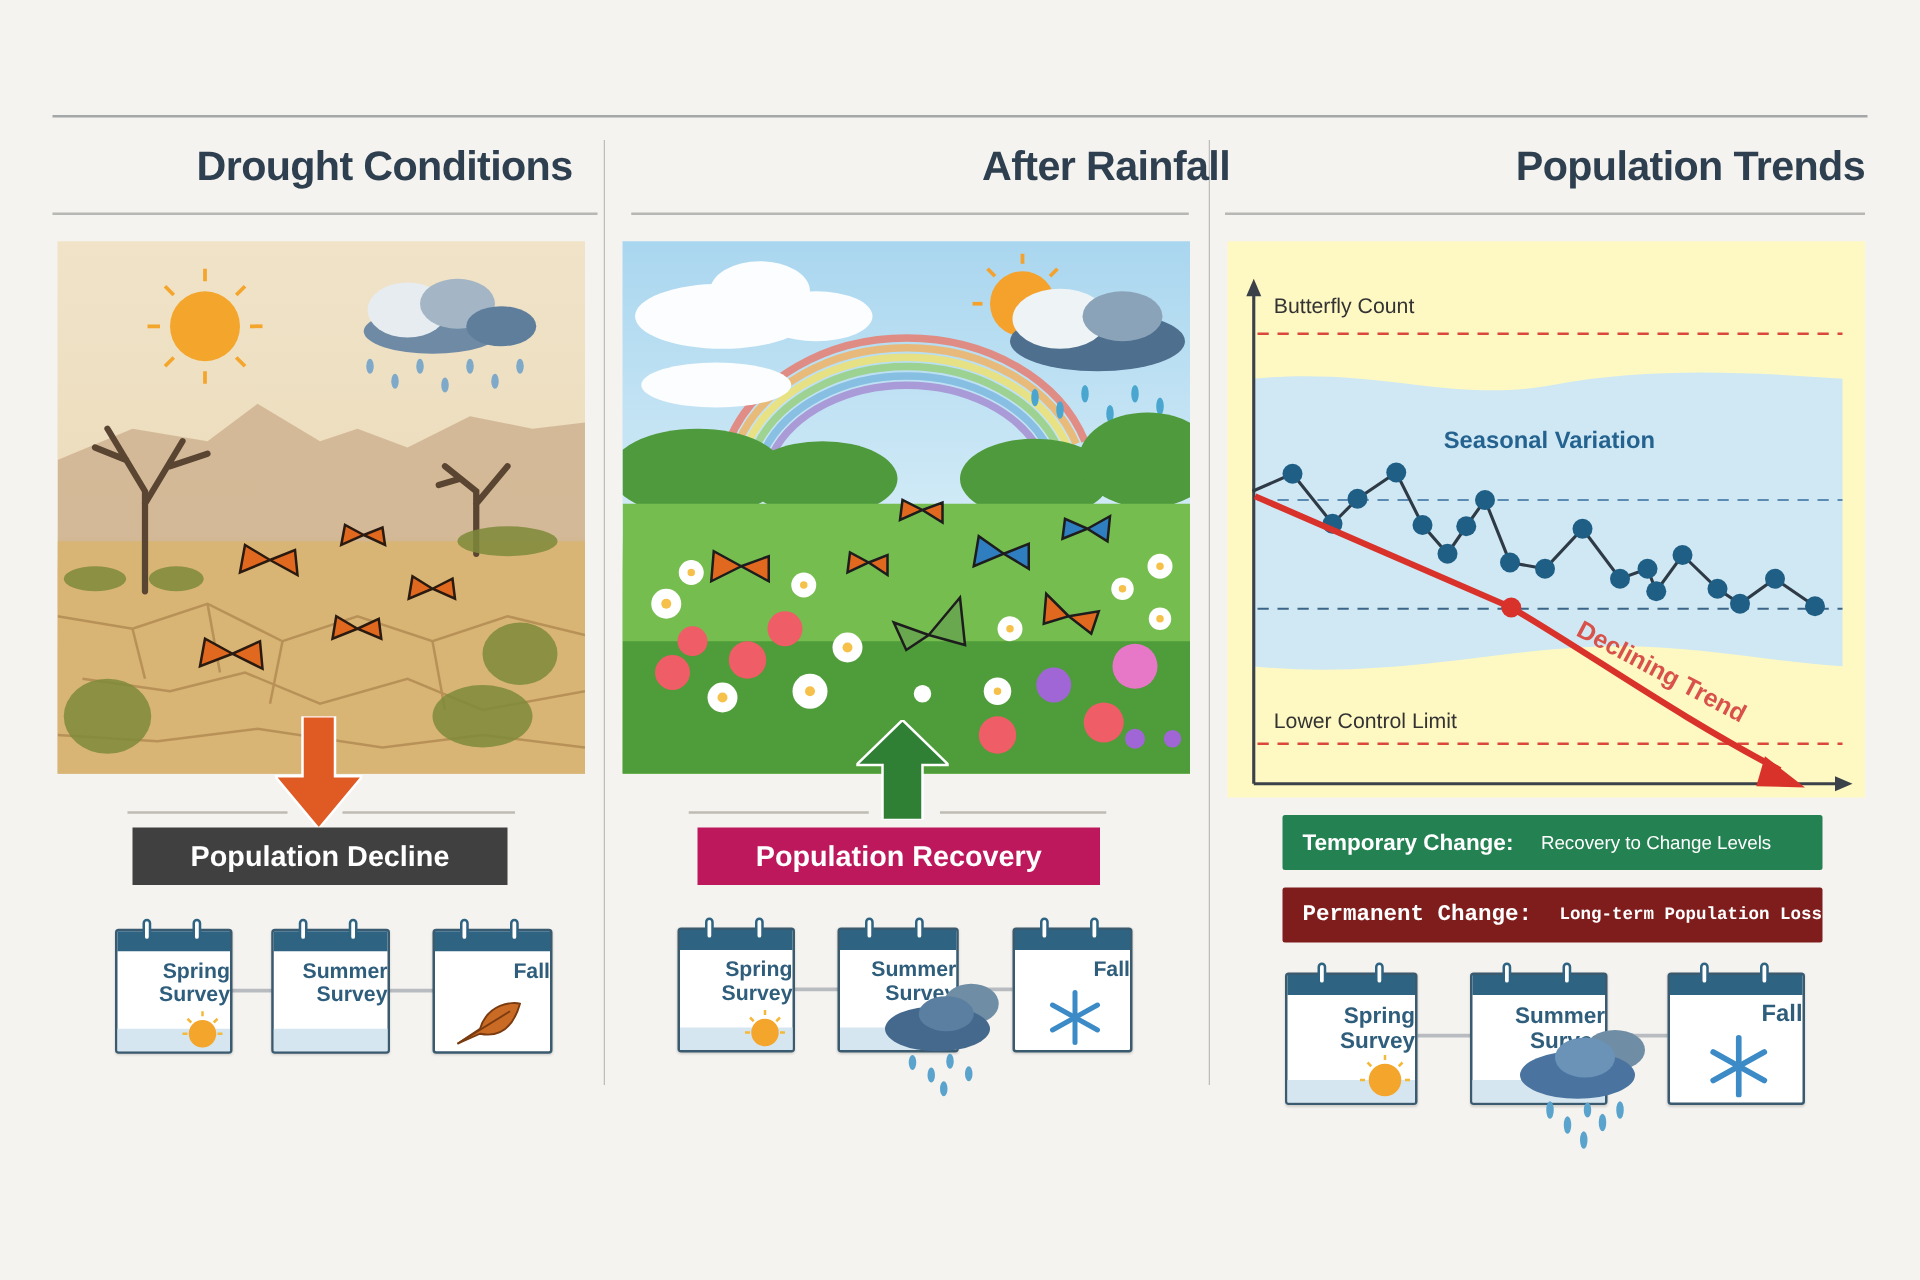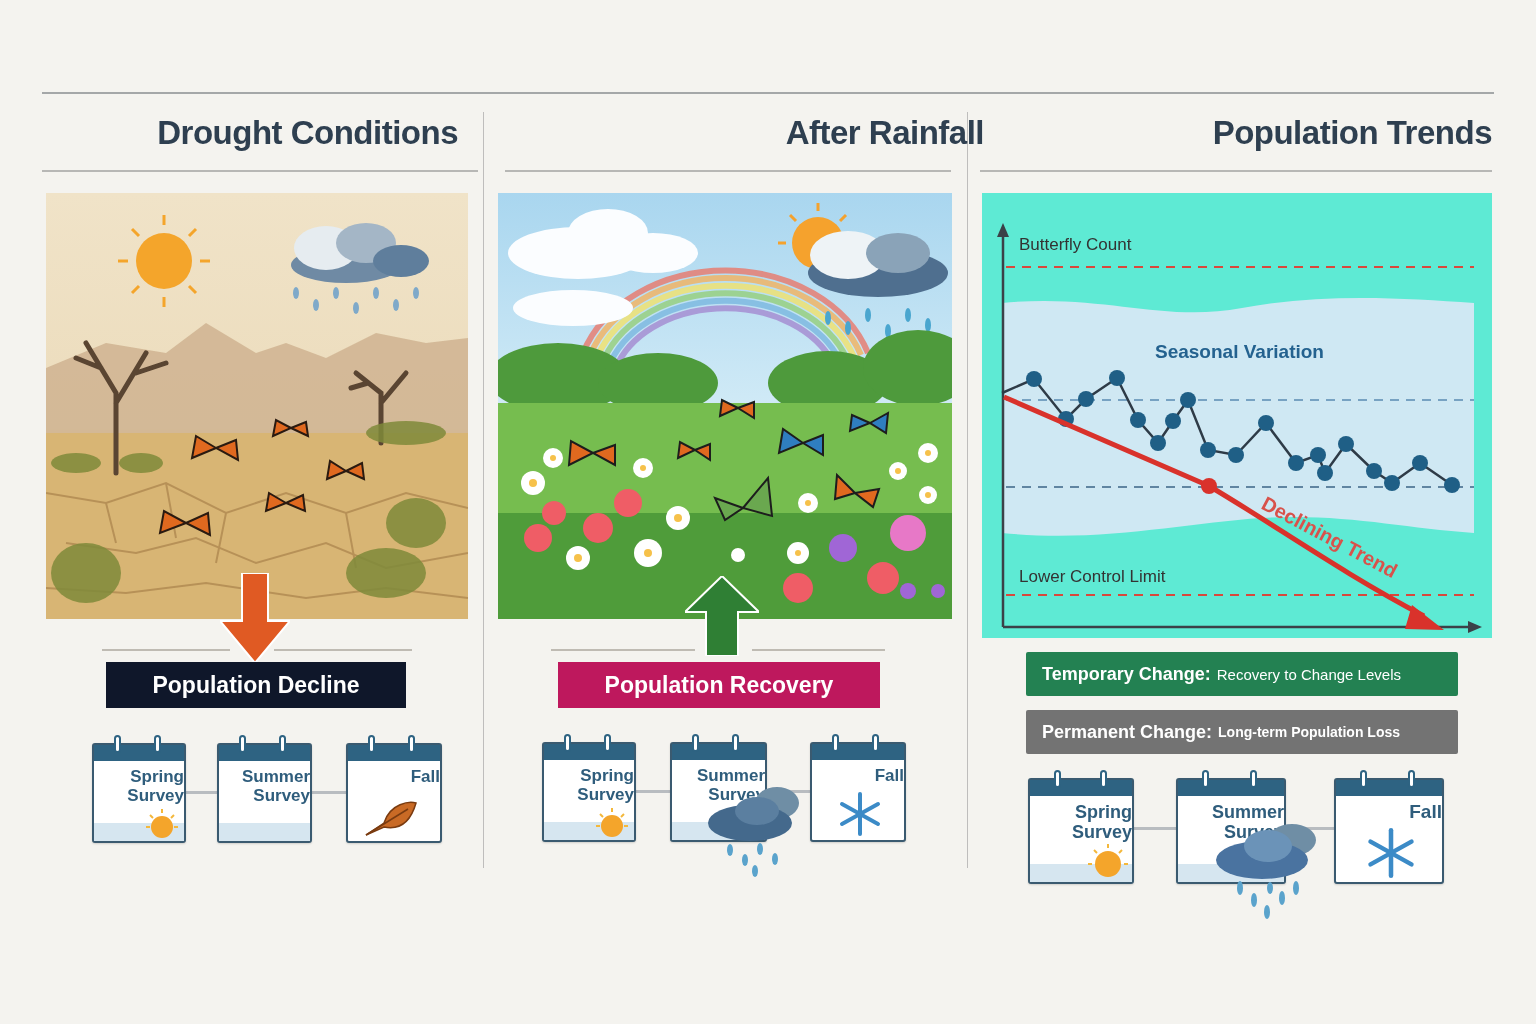--- a/index.html
+++ b/index.html
@@ -20,21 +20,21 @@
 
   
   .scene { position: absolute; overflow: hidden; }
   .drought-scene { left: 46px; top: 193px; width: 422px; height: 426px; background: linear-gradient(#f0e3c8 0%, #ecdcbc 55%, #d9b77a 62%, #d6ae6c 100%); }
   .rain-scene { left: 498px; top: 193px; width: 454px; height: 426px; background: linear-gradient(#a9d6ef 0%, #d4ecf7 55%, #8fc46a 62%, #5ea84a 100%); }
 
   .banner {
     position: absolute; color: #fff; font-weight: bold; font-size: 23px;
     display: flex; align-items: center; justify-content: center;
   }
-  .decline-banner { left: 106px; top: 662px; width: 300px; height: 46px; background: #0f172a; }
+  .decline-banner { left: 106px; top: 662px; width: 300px; height: 46px; background: #404040; }
   .recovery-banner { left: 558px; top: 662px; width: 322px; height: 46px; background: #be185d; }
 
   .arrow-down { position: absolute; left: 220px; top: 573px; width: 70px; height: 90px; }
   .arrow-up { position: absolute; left: 685px; top: 576px; width: 74px; height: 80px; }
 
   .side-rule { position: absolute; height: 2px; background: #a8a39a; opacity: .7; }
 
   
   .cal {
     position: absolute; background: #fff; border: 2px solid #3a5a70; border-radius: 3px;
@@ -43,28 +43,28 @@
   .cal-head { position: absolute; left: 0; top: 0; right: 0; height: 16px; background: #2e6382; }
   .cal-ring { position: absolute; top: -10px; width: 7px; height: 18px; border-radius: 4px; background: #fff; border: 2px solid #2e6382; }
   .cal-foot { position: absolute; left: 0; right: 0; bottom: 0; height: 18px; background: #d6e6f0; }
   .cal-label {
     position: absolute; left: 0; right: 0; top: 22px; text-align: right;
     color: #2f5d7c; font-weight: bold; font-size: 17px; line-height: 19px;
   }
   .cal-link { position: absolute; height: 3px; background: #b8bcc0; }
 
   
-  .chart-area { position: absolute; left: 982px; top: 193px; width: 510px; height: 445px; background: #5eead4; }
+  .chart-area { position: absolute; left: 982px; top: 193px; width: 510px; height: 445px; background: #fef9c3; }
   .change-banner {
     position: absolute; left: 1026px; width: 432px; height: 44px; color: #fff;
-    display: flex; align-items: center; padding-left: 16px; font-size: 15px; border-radius: 2px;
+    display: flex; align-items: center; padding-left: 16px; font-size: 15px; border-radius: 2px; gap: 16px;
   }
   .change-banner b { font-size: 18px; margin-right: 6px; }
   .temp-banner { top: 652px; background: #238152; }
-  .perm-banner { top: 710px; background: #737373; }
+  .perm-banner { top: 710px; background: #7f1d1d; font-family: Liberation Mono, monospace; }
 </style>
 </head>
 <body>
 
 <div class="top-rule"></div>
 <div class="col-divider" style="left:483px"></div>
 <div class="col-divider" style="left:967px"></div>
 
 <div class="panel-title" style="left:46px;width:412px">Drought Conditions</div>
 <div class="panel-title" style="left:514px;width:470px">After Rainfall</div>

